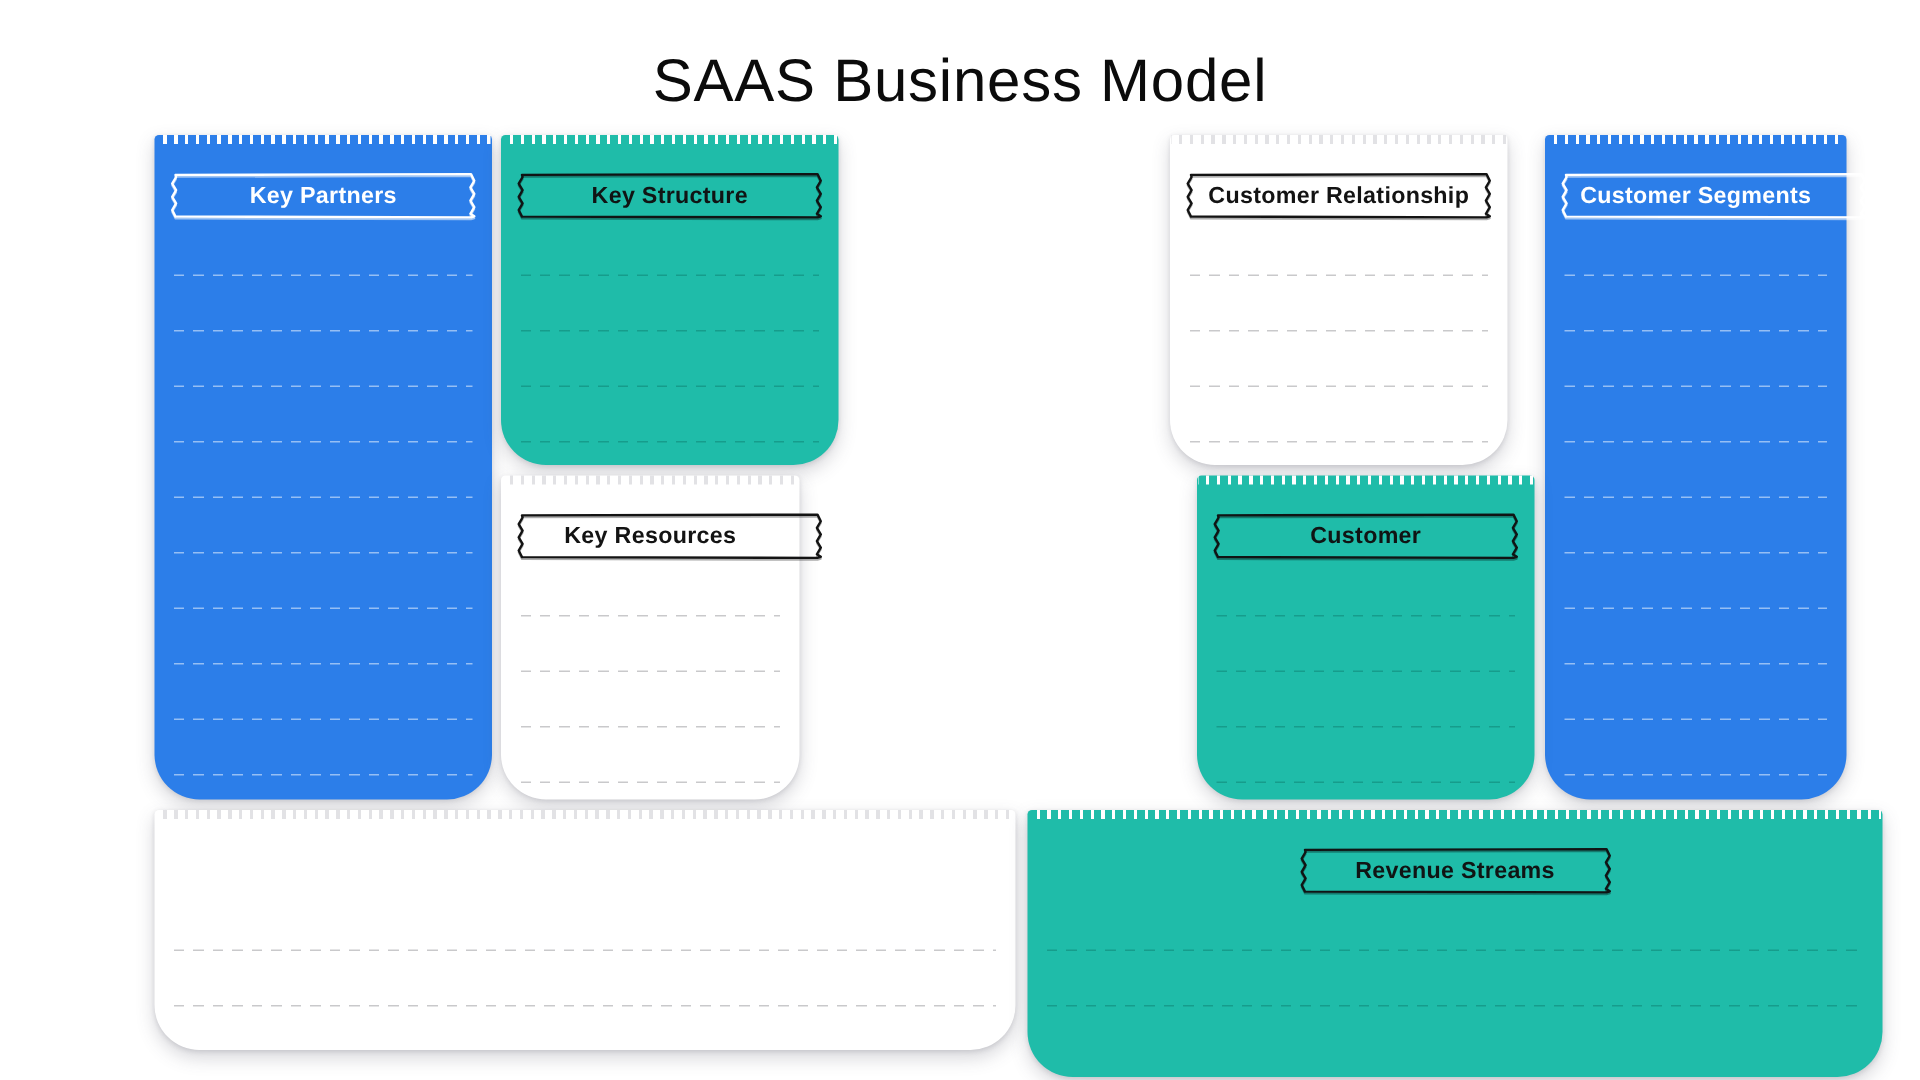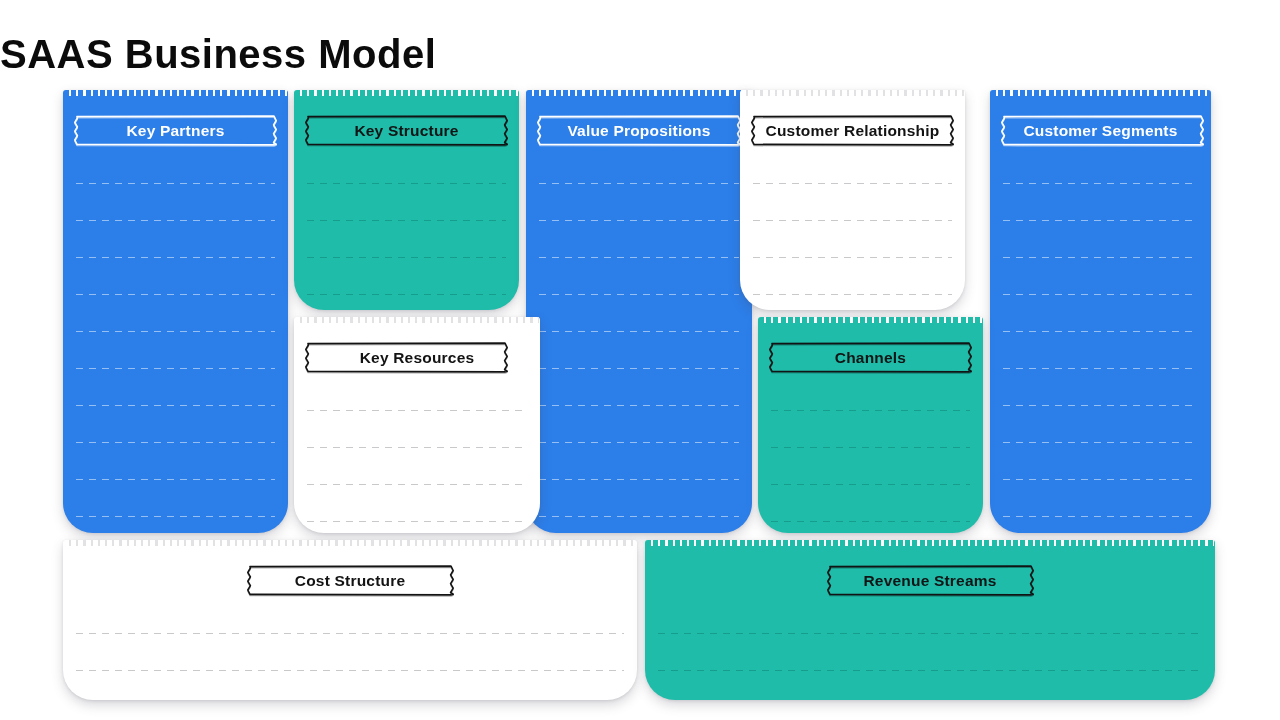--- a/index.html
+++ b/index.html
@@ -5,26 +5,26 @@
   html,body{margin:0;padding:0;}
   body{
     width:1280px;height:720px;overflow:hidden;
     background:#ffffff;
     font-family:"Liberation Sans", sans-serif;
     position:relative;
   }
   .page{position:relative;width:1280px;height:720px;}
   h1.main-title{
     margin:0;padding-top:32px;
-    text-align:left;
-    font-size:40px;font-weight:700;letter-spacing:.5px;
+    text-align:center;
+    font-size:40px;font-weight:400;letter-spacing:.5px;
     color:#0b0b0b;
     font-family:"Liberation Sans", sans-serif;
   }
-  .canvas{position:absolute;inset:0;}
+  .canvas{position:absolute;inset:0;margin-left:40px;}
   .card{
     position:absolute;
     border-radius:3px 3px 30px 30px;
     box-shadow:0 5px 12px rgba(75,75,92,.22), 0 1px 3px rgba(75,75,92,.14);
   }
   
   .card::before{
     content:"";position:absolute;top:0;left:1px;right:1px;height:6px;
     background:repeating-linear-gradient(90deg, transparent 0 5px, var(--notch) 5px 7.2px);
     pointer-events:none;
@@ -96,59 +96,38 @@
         <span class="title-label">Key Structure</span>
       </div>
       <div class="rules">
           <div class="rule"></div>
           <div class="rule"></div>
           <div class="rule"></div>
           <div class="rule"></div>
         </div>
     </div>
 
-    <div class="card blue" style="left:526px;top:90px;width:226px;height:443px;">
-      <div class="title-box">
-          <svg class="sketch" width="206" height="33" viewBox="0 0 206 33">
-            <path d="M4 2.6 L202.0 2.1 L204.2 6.5 L201.6 10.9 L204.2 15.3 L201.6 19.7 L204.2 24.1 L201.6 28.5 L204.2 30.2 L202.0 30.9 L4 30.4 L1.8 26.0 L4.4 21.6 L1.8 17.2 L4.4 12.8 L1.8 8.4 L4.4 4.0 Z" class="ghost"></path>
-            <path d="M4 2.6 L202.0 2.1 L204.2 6.5 L201.6 10.9 L204.2 15.3 L201.6 19.7 L204.2 24.1 L201.6 28.5 L204.2 30.2 L202.0 30.9 L4 30.4 L1.8 26.0 L4.4 21.6 L1.8 17.2 L4.4 12.8 L1.8 8.4 L4.4 4.0 Z" class="main"></path>
-          </svg>
-        <span class="title-label">Value Propositions</span>
-      </div>
-      <div class="rules">
-          <div class="rule"></div>
-          <div class="rule"></div>
-          <div class="rule"></div>
-          <div class="rule"></div>
-          <div class="rule"></div>
-          <div class="rule"></div>
-          <div class="rule"></div>
-          <div class="rule"></div>
-          <div class="rule"></div>
-          <div class="rule"></div>
-        </div>
-    </div>
 
     <div class="card whitecard" style="left:740px;top:90px;width:225px;height:220px;">
       <div class="title-box">
           <svg class="sketch" width="205" height="33" viewBox="0 0 205 33">
             <path d="M4 2.6 L201.0 2.1 L203.2 6.5 L200.6 10.9 L203.2 15.3 L200.6 19.7 L203.2 24.1 L200.6 28.5 L203.2 30.2 L201.0 30.9 L4 30.4 L1.8 26.0 L4.4 21.6 L1.8 17.2 L4.4 12.8 L1.8 8.4 L4.4 4.0 Z" class="ghost"></path>
             <path d="M4 2.6 L201.0 2.1 L203.2 6.5 L200.6 10.9 L203.2 15.3 L200.6 19.7 L203.2 24.1 L200.6 28.5 L203.2 30.2 L201.0 30.9 L4 30.4 L1.8 26.0 L4.4 21.6 L1.8 17.2 L4.4 12.8 L1.8 8.4 L4.4 4.0 Z" class="main"></path>
           </svg>
         <span class="title-label">Customer Relationship</span>
       </div>
       <div class="rules">
           <div class="rule"></div>
           <div class="rule"></div>
           <div class="rule"></div>
           <div class="rule"></div>
         </div>
     </div>
 
-    <div class="card blue" style="left:990px;top:90px;width:221px;height:443px;">
+    <div class="card blue" style="left:990px;top:90px;width:201px;height:443px;">
       <div class="title-box">
           <svg class="sketch" width="205" height="33" viewBox="0 0 205 33">
             <path d="M4 2.6 L201.0 2.1 L203.2 6.5 L200.6 10.9 L203.2 15.3 L200.6 19.7 L203.2 24.1 L200.6 28.5 L203.2 30.2 L201.0 30.9 L4 30.4 L1.8 26.0 L4.4 21.6 L1.8 17.2 L4.4 12.8 L1.8 8.4 L4.4 4.0 Z" class="ghost"></path>
             <path d="M4 2.6 L201.0 2.1 L203.2 6.5 L200.6 10.9 L203.2 15.3 L200.6 19.7 L203.2 24.1 L200.6 28.5 L203.2 30.2 L201.0 30.9 L4 30.4 L1.8 26.0 L4.4 21.6 L1.8 17.2 L4.4 12.8 L1.8 8.4 L4.4 4.0 Z" class="main"></path>
           </svg>
         <span class="title-label">Customer Segments</span>
       </div>
       <div class="rules">
           <div class="rule"></div>
           <div class="rule"></div>
@@ -156,21 +135,21 @@
           <div class="rule"></div>
           <div class="rule"></div>
           <div class="rule"></div>
           <div class="rule"></div>
           <div class="rule"></div>
           <div class="rule"></div>
           <div class="rule"></div>
         </div>
     </div>
 
-    <div class="card whitecard" style="left:294px;top:317px;width:246px;height:216px;">
+    <div class="card whitecard" style="left:294px;top:317px;width:199px;height:216px;">
       <div class="title-box">
           <svg class="sketch" width="205" height="33" viewBox="0 0 205 33">
             <path d="M4 2.6 L201.0 2.1 L203.2 6.5 L200.6 10.9 L203.2 15.3 L200.6 19.7 L203.2 24.1 L200.6 28.5 L203.2 30.2 L201.0 30.9 L4 30.4 L1.8 26.0 L4.4 21.6 L1.8 17.2 L4.4 12.8 L1.8 8.4 L4.4 4.0 Z" class="ghost"></path>
             <path d="M4 2.6 L201.0 2.1 L203.2 6.5 L200.6 10.9 L203.2 15.3 L200.6 19.7 L203.2 24.1 L200.6 28.5 L203.2 30.2 L201.0 30.9 L4 30.4 L1.8 26.0 L4.4 21.6 L1.8 17.2 L4.4 12.8 L1.8 8.4 L4.4 4.0 Z" class="main"></path>
           </svg>
         <span class="title-label">Key Resources</span>
       </div>
       <div class="rules">
           <div class="rule"></div>
           <div class="rule"></div>
@@ -178,50 +157,43 @@
           <div class="rule"></div>
         </div>
     </div>
 
     <div class="card teal" style="left:758px;top:317px;width:225px;height:216px;">
       <div class="title-box">
           <svg class="sketch" width="205" height="33" viewBox="0 0 205 33">
             <path d="M4 2.6 L201.0 2.1 L203.2 6.5 L200.6 10.9 L203.2 15.3 L200.6 19.7 L203.2 24.1 L200.6 28.5 L203.2 30.2 L201.0 30.9 L4 30.4 L1.8 26.0 L4.4 21.6 L1.8 17.2 L4.4 12.8 L1.8 8.4 L4.4 4.0 Z" class="ghost"></path>
             <path d="M4 2.6 L201.0 2.1 L203.2 6.5 L200.6 10.9 L203.2 15.3 L200.6 19.7 L203.2 24.1 L200.6 28.5 L203.2 30.2 L201.0 30.9 L4 30.4 L1.8 26.0 L4.4 21.6 L1.8 17.2 L4.4 12.8 L1.8 8.4 L4.4 4.0 Z" class="main"></path>
           </svg>
-        <span class="title-label">Channels</span>
+        <span class="title-label">Customer</span>
       </div>
       <div class="rules">
           <div class="rule"></div>
           <div class="rule"></div>
           <div class="rule"></div>
           <div class="rule"></div>
         </div>
     </div>
 
     <div class="card whitecard fixedbox" style="left:63px;top:540px;width:574px;height:160px;">
+      <div class="rules">
+          <div class="rule"></div>
+          <div class="rule"></div>
+        </div>
+    </div>
+
+    <div class="card teal fixedbox" style="left:645px;top:540px;width:570px;height:178px;text-align:center;">
       <div class="title-box">
           <svg class="sketch" width="209" height="33" viewBox="0 0 209 33">
             <path d="M4 2.6 L205.0 2.1 L207.2 6.5 L204.6 10.9 L207.2 15.3 L204.6 19.7 L207.2 24.1 L204.6 28.5 L207.2 30.2 L205.0 30.9 L4 30.4 L1.8 26.0 L4.4 21.6 L1.8 17.2 L4.4 12.8 L1.8 8.4 L4.4 4.0 Z" class="ghost"></path>
             <path d="M4 2.6 L205.0 2.1 L207.2 6.5 L204.6 10.9 L207.2 15.3 L204.6 19.7 L207.2 24.1 L204.6 28.5 L207.2 30.2 L205.0 30.9 L4 30.4 L1.8 26.0 L4.4 21.6 L1.8 17.2 L4.4 12.8 L1.8 8.4 L4.4 4.0 Z" class="main"></path>
           </svg>
-        <span class="title-label">Cost Structure</span>
-      </div>
-      <div class="rules">
-          <div class="rule"></div>
-          <div class="rule"></div>
-        </div>
-    </div>
-
-    <div class="card teal fixedbox" style="left:645px;top:540px;width:570px;height:160px;text-align:center;">
-      <div class="title-box">
-          <svg class="sketch" width="209" height="33" viewBox="0 0 209 33">
-            <path d="M4 2.6 L205.0 2.1 L207.2 6.5 L204.6 10.9 L207.2 15.3 L204.6 19.7 L207.2 24.1 L204.6 28.5 L207.2 30.2 L205.0 30.9 L4 30.4 L1.8 26.0 L4.4 21.6 L1.8 17.2 L4.4 12.8 L1.8 8.4 L4.4 4.0 Z" class="ghost"></path>
-            <path d="M4 2.6 L205.0 2.1 L207.2 6.5 L204.6 10.9 L207.2 15.3 L204.6 19.7 L207.2 24.1 L204.6 28.5 L207.2 30.2 L205.0 30.9 L4 30.4 L1.8 26.0 L4.4 21.6 L1.8 17.2 L4.4 12.8 L1.8 8.4 L4.4 4.0 Z" class="main"></path>
-          </svg>
         <span class="title-label">Revenue Streams</span>
       </div>
       <div class="rules">
           <div class="rule"></div>
           <div class="rule"></div>
         </div>
     </div>
 
   </div>
 </div>

